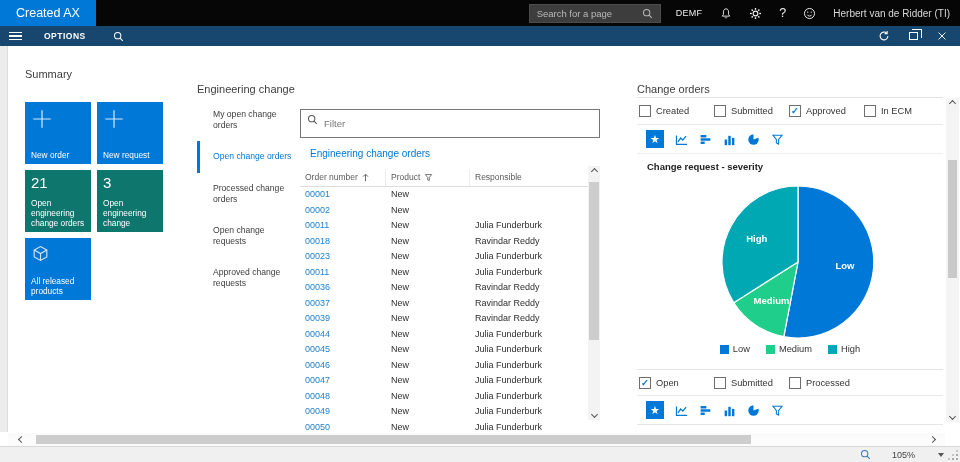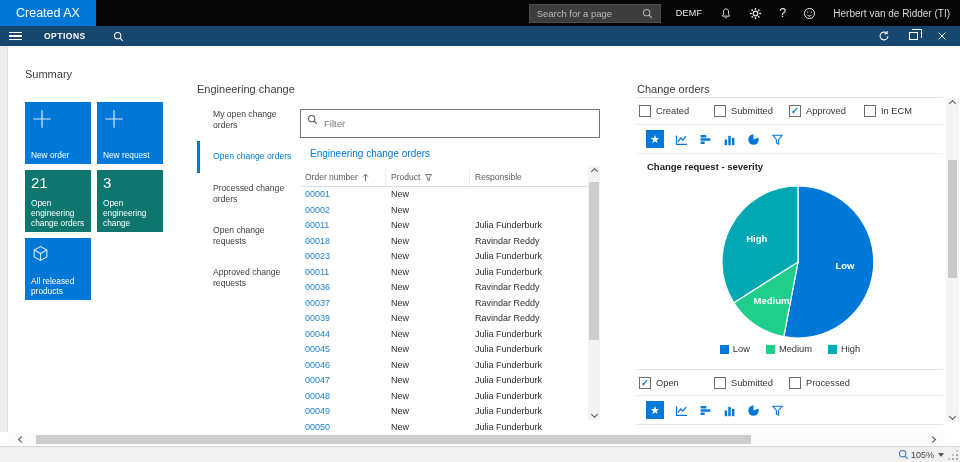--- a/index.html
+++ b/index.html
@@ -40,21 +40,21 @@
 
   .page-vscroll{position:absolute;right:1px;top:98px;width:13px;height:324px;background:#f4f4f4;display:flex;flex-direction:column;align-items:center;justify-content:space-between;padding:3px 0}
   .page-vscroll .thumb{position:absolute;left:2px;right:2px;top:62px;height:118px;background:#c9c9c9}
 
   .hscroll{position:absolute;left:8px;top:433px;width:937px;height:13px;background:#fbfbfb;display:flex;align-items:center}
   .hscroll .harrow{width:26px;display:flex;justify-content:center}
   .hscroll .track{position:relative;flex:1;height:9px}
   .hscroll .hthumb{position:absolute;left:2px;top:0;width:715px;height:9px;background:#cdcdcd}
 
   .statusbar{position:absolute;left:0;bottom:0;right:0;height:16px;background:#f0f0f0;border-top:1px solid #d8d8d8;
-    display:flex;align-items:center;justify-content:flex-end;gap:2px;padding-right:16px;font-size:9px;color:#444}
+    display:flex;align-items:center;justify-content:flex-end;gap:21px;padding-right:16px;font-size:9px;color:#444}
   .caret{width:0;height:0;border-left:3.5px solid transparent;border-right:3.5px solid transparent;border-top:4px solid #555;margin-left:2px}
   .grip{position:absolute;right:2px;bottom:2px;width:2px;height:2px;background:#a9a9a9;
     box-shadow:-4px 0 #a9a9a9,0 -4px #a9a9a9,-8px 0 #c5c5c5,-4px -4px #c5c5c5,0 -8px #c5c5c5}
 
   
   .page-title{position:absolute;left:35px;top:57px;font-size:17px;font-weight:400;color:#1a1a1a}
   .sec-label{position:absolute;font-size:11px;color:#3d3d3d}
   #lbl-summary{left:25px;top:68px}
   #lbl-ec{left:197px;top:83px}
   #lbl-co{left:637px;top:83px}

